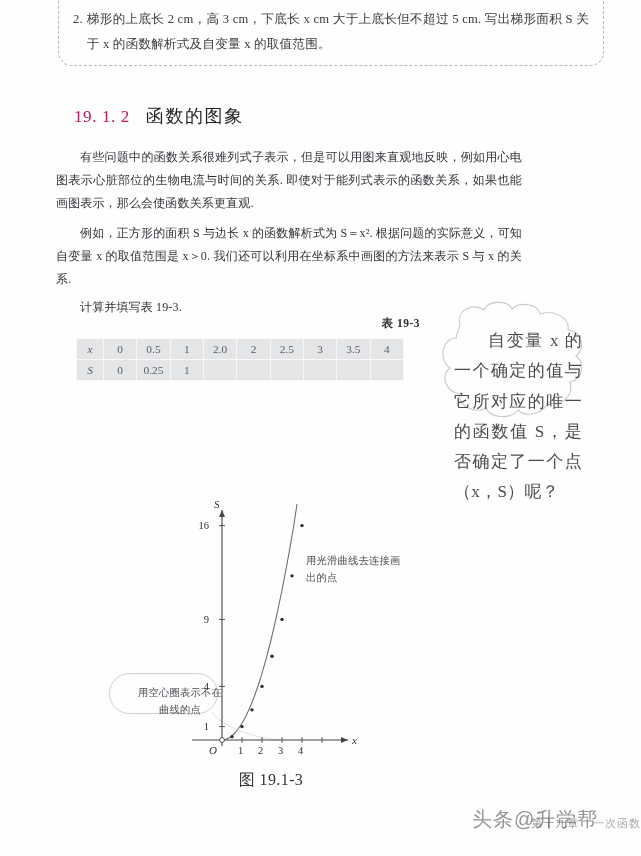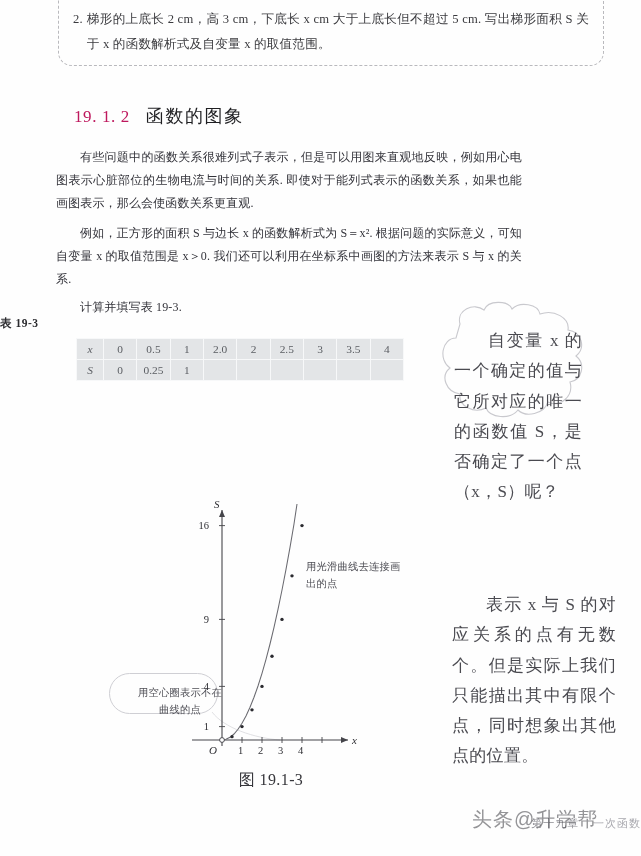--- a/index.html
+++ b/index.html
@@ -88,21 +88,21 @@
   .p1 { top: 146px; }
   .p2 { top: 222px; }
   .p3 { top: 296px; }
   .p4 { top: 404px; width: 300px; }
 
   
   .table-caption {
     position: absolute;
     left: 0; top: 316px;
     width: 420px;
-    text-align: left;
+    text-align: right;
     font-size: 11.5px;
     font-weight: bold;
     color: #2c2c30;
     letter-spacing: 0.5px;
   }
   .data-table {
     position: absolute;
     left: 76px;
     top: 338px;
     width: 328px;
@@ -153,21 +153,20 @@
     position: absolute;
     font-size: 10.3px;
     line-height: 1.62;
     color: #4e4e55;
     letter-spacing: 0.2px;
   }
   .bubble-right {
     left: 306px;
     top: 553px;
     width: 100px;
-    margin-top: 6px;
   }
   .bubble-left {
     left: 128px;
     top: 678px;
     width: 104px;
     padding: 7px 8px;
     box-sizing: border-box;
     text-align: center;
   }
 
@@ -280,21 +279,20 @@
   <div class="cloud cloud-1">自变量 x 的一个确定的值与它所对应的唯一的函数值 S，是否确定了一个点（x，S）呢？</div>
 
   <div class="bubble-small bubble-right">用光滑曲线去连接画出的点</div>
 
   <svg class="deco" style="left:108px; top:672px;" width="112" height="44">
     <rect x="1.5" y="1.5" width="108" height="40" rx="20" ry="20" fill="none" stroke="#cfcfd4" stroke-width="1"></rect>
     <path d="M104,40 C116,56 146,66 172,68" fill="none" stroke="#dcdce0" stroke-width="0.9"></path>
   </svg>
   <div class="bubble-small bubble-left">用空心圈表示不在曲线的点</div>
 
-  <div class="cloud cloud-2">表示 x 与 S 的对应关系的点有无数个。但是实际上我们只能描出其中有限个点，同时想象出其他点的位置。</div>
 
   <div class="figure-wrap">
     <svg width="200" height="270" viewBox="0 0 200 270">
 
       <g>
         <line x1="16" y1="242" x2="172" y2="242" stroke="#45454a" stroke-width="1.1"></line>
         <polygon points="172,242 165,239 165,245" fill="#45454a"></polygon>
       </g>
       <g>
         <line x1="46" y1="248" x2="46" y2="12" stroke="#45454a" stroke-width="1.1"></line>

